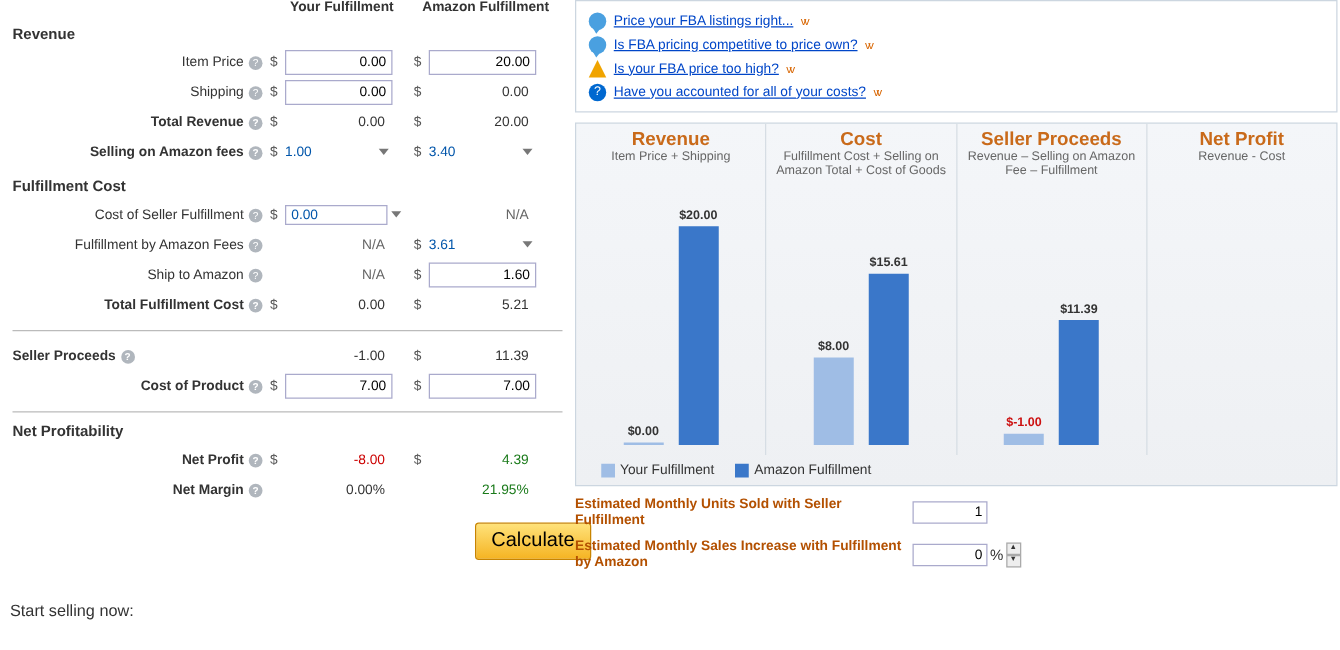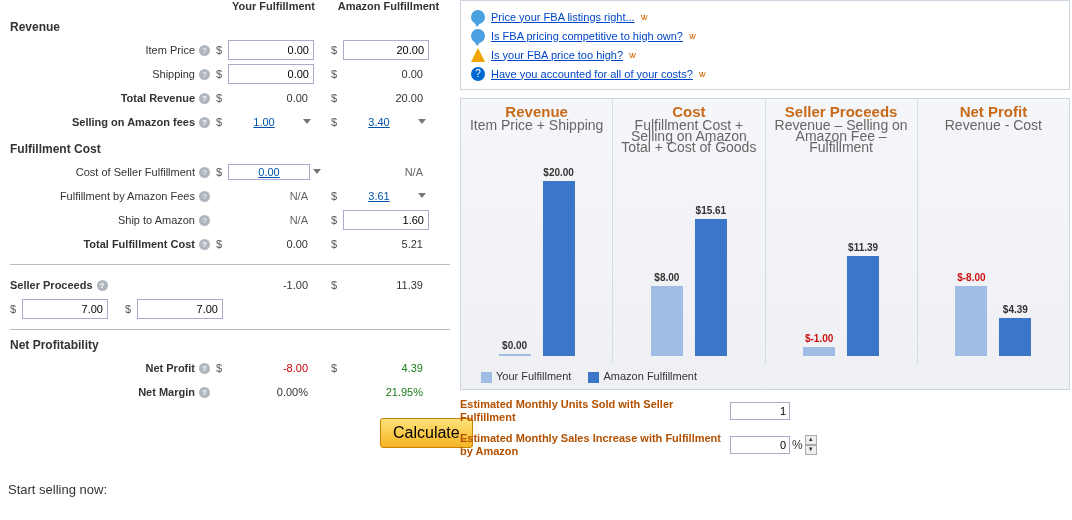--- a/index.html
+++ b/index.html
@@ -12,42 +12,42 @@
 .section-h{font-size:12px;margin:8px 0 4px 0}
 .col-head{display:flex}
 .col-head .row-label{width:200px}
 .col-head .ch{width:115px;text-align:center;font-size:11px;font-weight:bold;color:#333}
 .cell{width:115px;display:flex;align-items:center}
 .cur{width:12px;text-align:left;color:#555;font-size:11px}
 .val{width:80px;text-align:right;font-size:11px;padding-right:6px}
 .val.neg{color:#cc0000}
 .val.pos{color:#1a7a1a}
 input.inp{width:76px;height:18px;border:1px solid #aac;font-size:11px;text-align:right;padding:0 4px;background:#fff}
-.link-val{color:#0055aa;text-decoration:underline;font-size:11px;width:72px;text-align:center;display:inline-block}
+.link-val{color:#0055aa;font-size:11px;width:72px;text-align:left;display:inline-block}
 .dd{display:inline-block;width:10px;height:10px;margin-left:3px;position:relative}
 .dd:after{content:"";position:absolute;top:2px;left:0;border-left:4px solid transparent;border-right:4px solid transparent;border-top:5px solid #777}
 .help{display:inline-block;width:11px;height:11px;border-radius:50%;background:#b0b6bd;color:#fff;font-size:8px;line-height:11px;text-align:center;margin-left:4px;vertical-align:middle}
 hr.sep{border:none;border-top:1px solid #bbb;margin:8px 0}
 .tips{border:1px solid #ccd6e0;padding:6px 10px;margin-bottom:8px}
 .tip{display:flex;align-items:center;height:19px;font-size:11px}
 .tip a{color:#0046c8;text-decoration:underline}
 .bubble,.warn,.qmark{width:14px;height:14px;border-radius:50%;margin-right:6px;display:inline-block;position:relative}
 .bubble{background:#4aa0e0}
 .bubble:after{content:"";position:absolute;left:3px;top:12px;border-left:3px solid transparent;border-right:4px solid transparent;border-top:5px solid #4aa0e0}
 .warn{border-radius:0;background:none}
 .warn:before{content:"";position:absolute;left:0;top:0;border-left:7px solid transparent;border-right:7px solid transparent;border-bottom:14px solid #f0a400}
 .qmark{background:#0068d0;color:#fff;font-size:10px;line-height:14px;text-align:center}
 .qmark:after{content:"?"}
 .chev{color:#d86500;font-size:9px;margin-left:6px;letter-spacing:-2px}
 .chartbox{border:1px solid #ccd6e0;background:linear-gradient(#f4f6f9,#eef0f3);display:flex;flex-direction:column}
 .charts{display:flex;height:265px}
 .ccol{flex:1;border-left:1px solid #d6dde4;position:relative;padding-top:4px}
 .ccol:first-child{border-left:none}
 .ctitle{text-align:center;color:#c96a1a;font-weight:bold;font-size:15px}
-.csub{text-align:center;color:#666;font-size:14px;padding:0 6px;height:22px;line-height:11px}
+.csub{text-align:center;color:#666;font-size:10px;padding:0 6px;height:22px;line-height:11px}
 .bars{position:absolute;left:0;right:0;bottom:8px;height:185px;display:flex;justify-content:center;align-items:flex-end;gap:12px}
 .bar{width:32px;position:relative}
 .bar .b{width:100%}
 .bar .lbl{position:absolute;top:-14px;left:50%;transform:translateX(-50%);font-size:10px;font-weight:bold;color:#333;white-space:nowrap}
 .bar .lbl.neg{color:#c11}
 .c-yf{background:#9fbde5}
 .c-af{background:#3a77c9}
 .legend{text-align:left;padding:6px;font-size:11px}
 .legend .sw{display:inline-block;width:11px;height:11px;margin:0 4px 0 14px;vertical-align:middle}
 .est{display:flex;margin-top:8px}
@@ -177,20 +177,21 @@
       <div class="cell">
           <span class="cur"></span>
           <span class="val">-1.00</span>
         </div>
       <div class="cell">
           <span class="cur">$</span>
           <span class="val">11.39</span>
         </div>
     </div>
     <div class="row">
+      <div class="row-label bold"><span>Cost of Product</span><span class="help">?</span></div>
       <div class="cell">
           <span class="cur">$</span>
           <input class="inp" value="7.00" style="">
         </div>
       <div class="cell">
           <span class="cur">$</span>
           <input class="inp" value="7.00" style="">
         </div>
     </div>
 
@@ -225,21 +226,21 @@
 
   <div class="right">
     <div class="tips">
       <div class="tip">
           <span class="bubble"></span>
           <a>Price your FBA listings right...</a>
           <span class="chev">vv</span>
         </div>
       <div class="tip">
           <span class="bubble"></span>
-          <a>Is FBA pricing competitive to high own?</a>
+          <a>Is FBA pricing competitive to price own?</a>
           <span class="chev">vv</span>
         </div>
       <div class="tip">
           <span class="warn"></span>
           <a>Is your FBA price too high?</a>
           <span class="chev">vv</span>
         </div>
       <div class="tip">
           <span class="qmark"></span>
           <a>Have you accounted for all of your costs?</a>
@@ -287,30 +288,20 @@
               </div>
               <div class="bar">
                 <div class="lbl">$11.39</div>
                 <div class="b c-af" style="height:99.6625px"></div>
               </div>
             </div>
           </div>
           <div class="ccol">
             <div class="ctitle">Net Profit</div>
             <div class="csub">Revenue - Cost</div>
-            <div class="bars">
-              <div class="bar">
-                <div class="lbl neg">$-8.00</div>
-                <div class="b c-yf" style="height:70px"></div>
-              </div>
-              <div class="bar">
-                <div class="lbl">$4.39</div>
-                <div class="b c-af" style="height:38.412499999999994px"></div>
-              </div>
-            </div>
           </div>
         </div>
       <div class="legend">
         <span class="sw c-yf"></span><span>Your Fulfillment</span>
         <span class="sw c-af"></span><span>Amazon Fulfillment</span>
       </div>
     </div>
 
     <div class="est">
       <div class="est-l">Estimated Monthly Units Sold with Seller Fulfillment</div>

